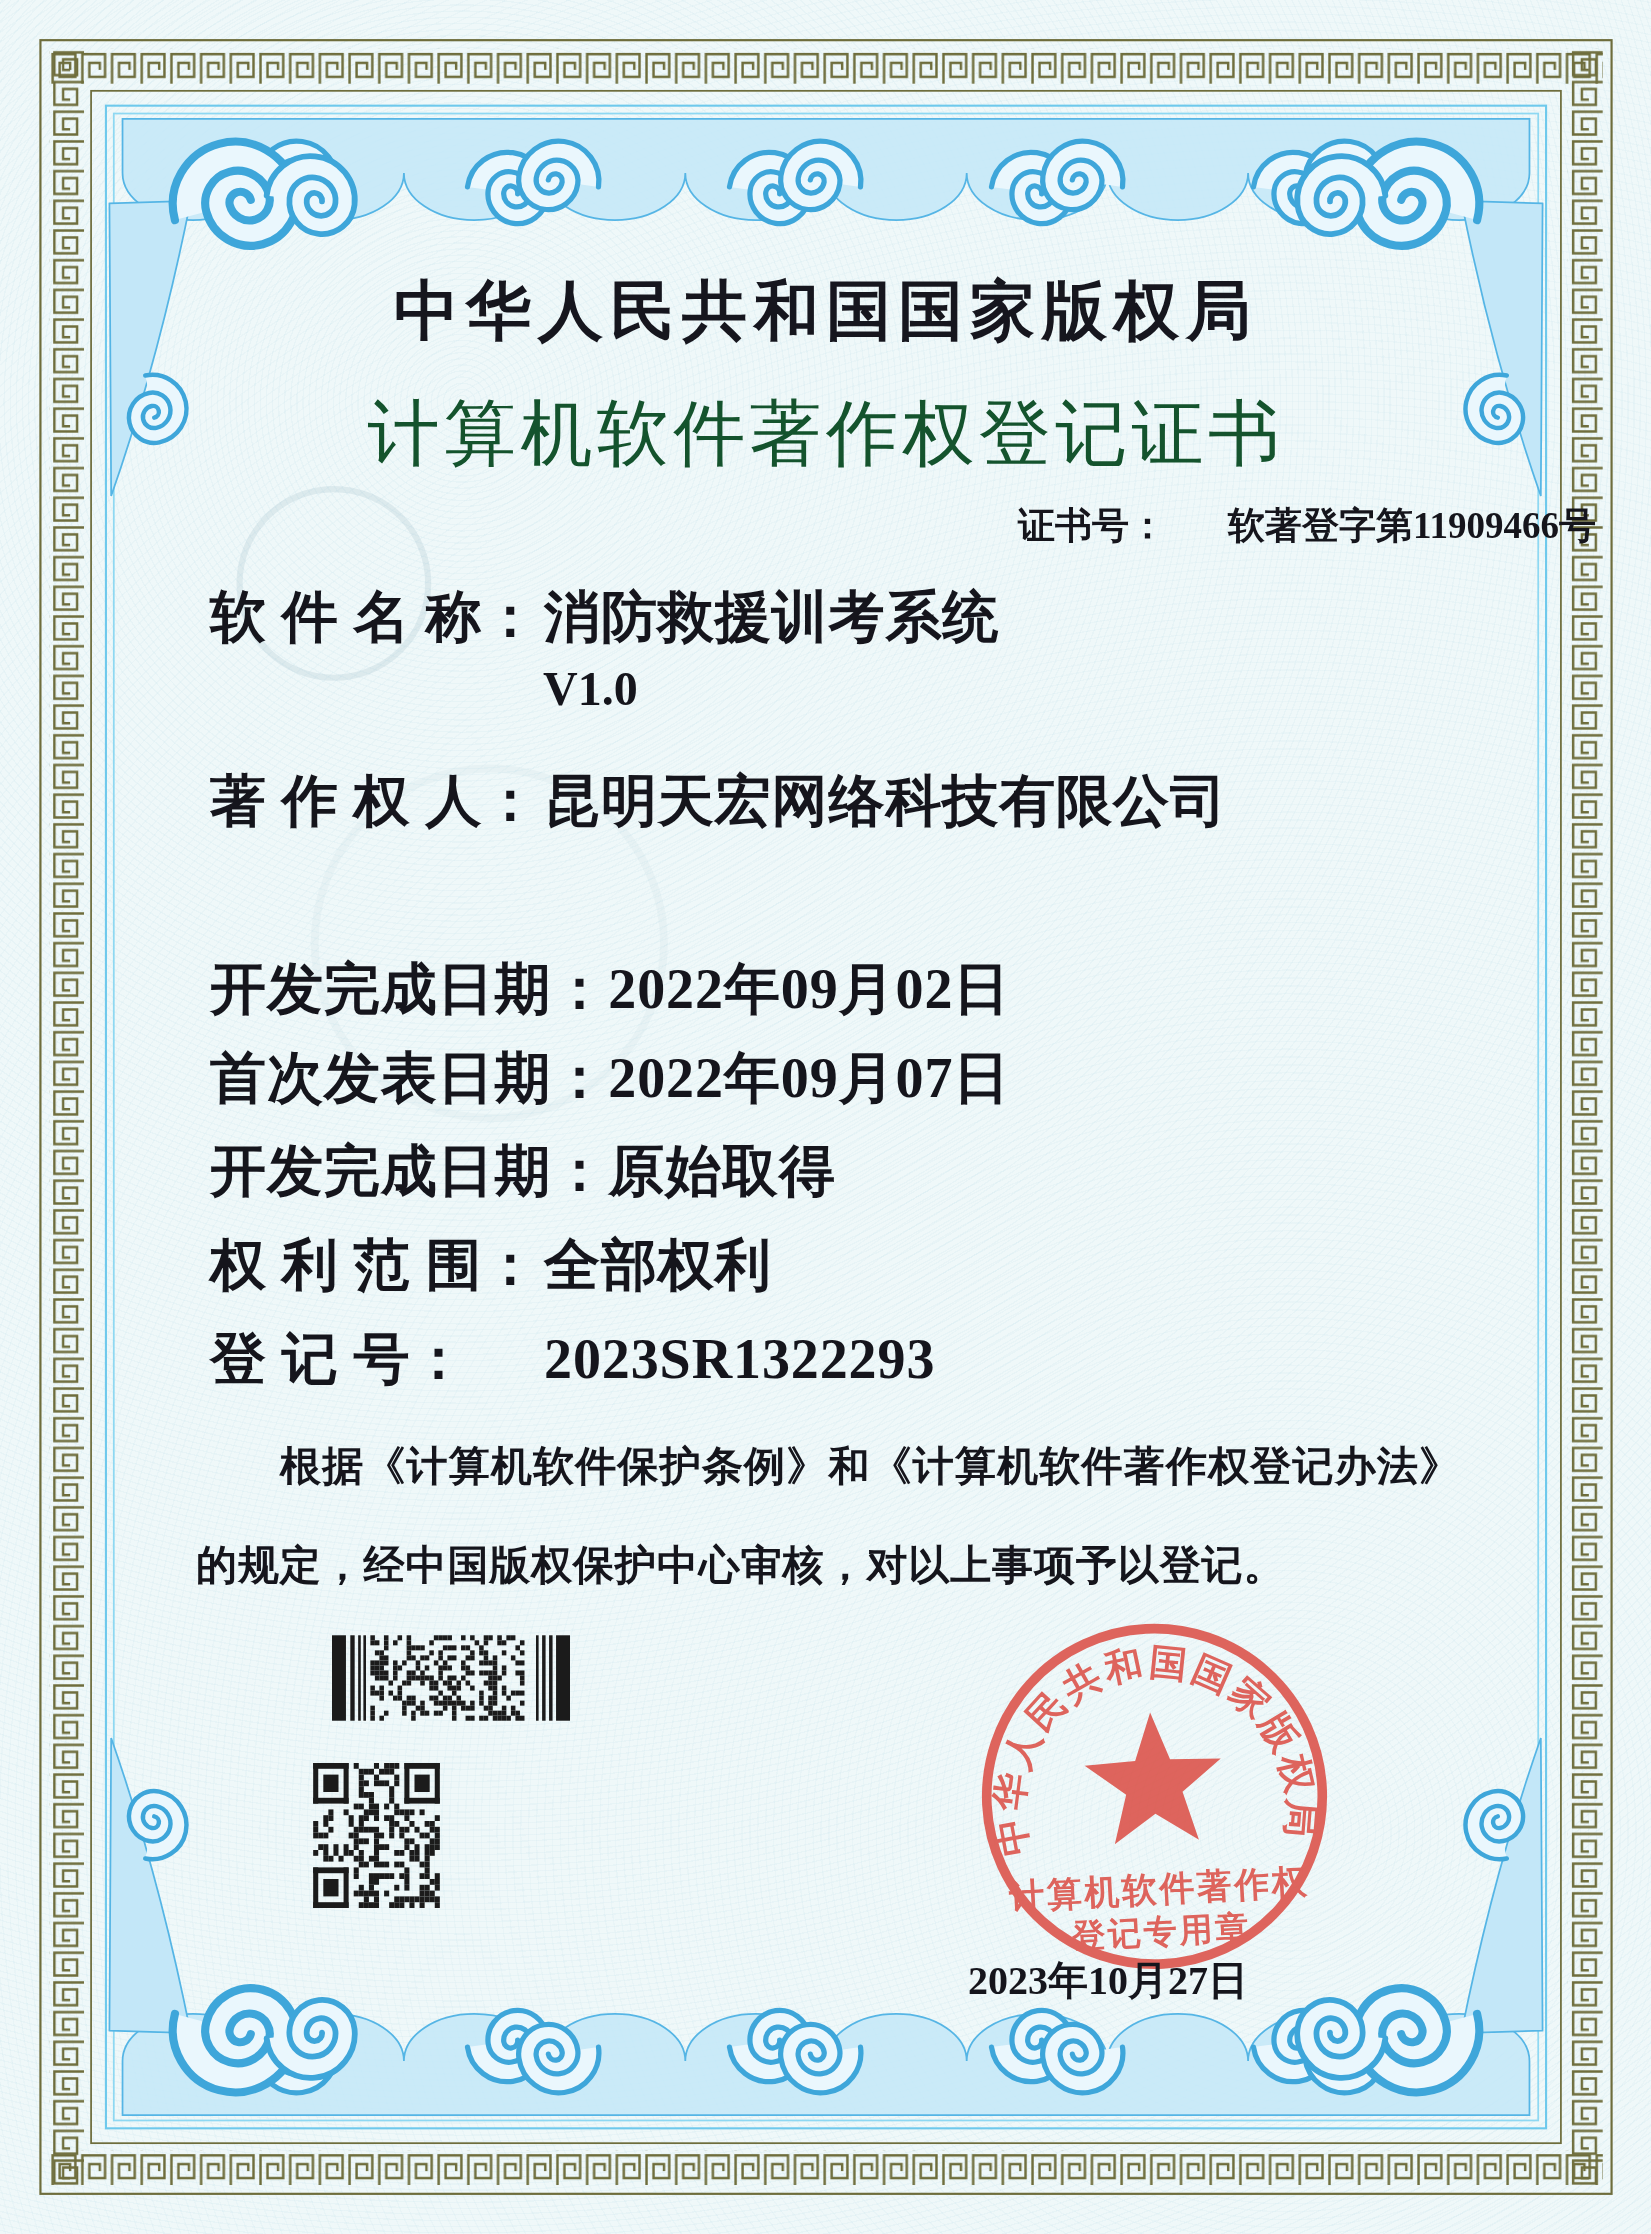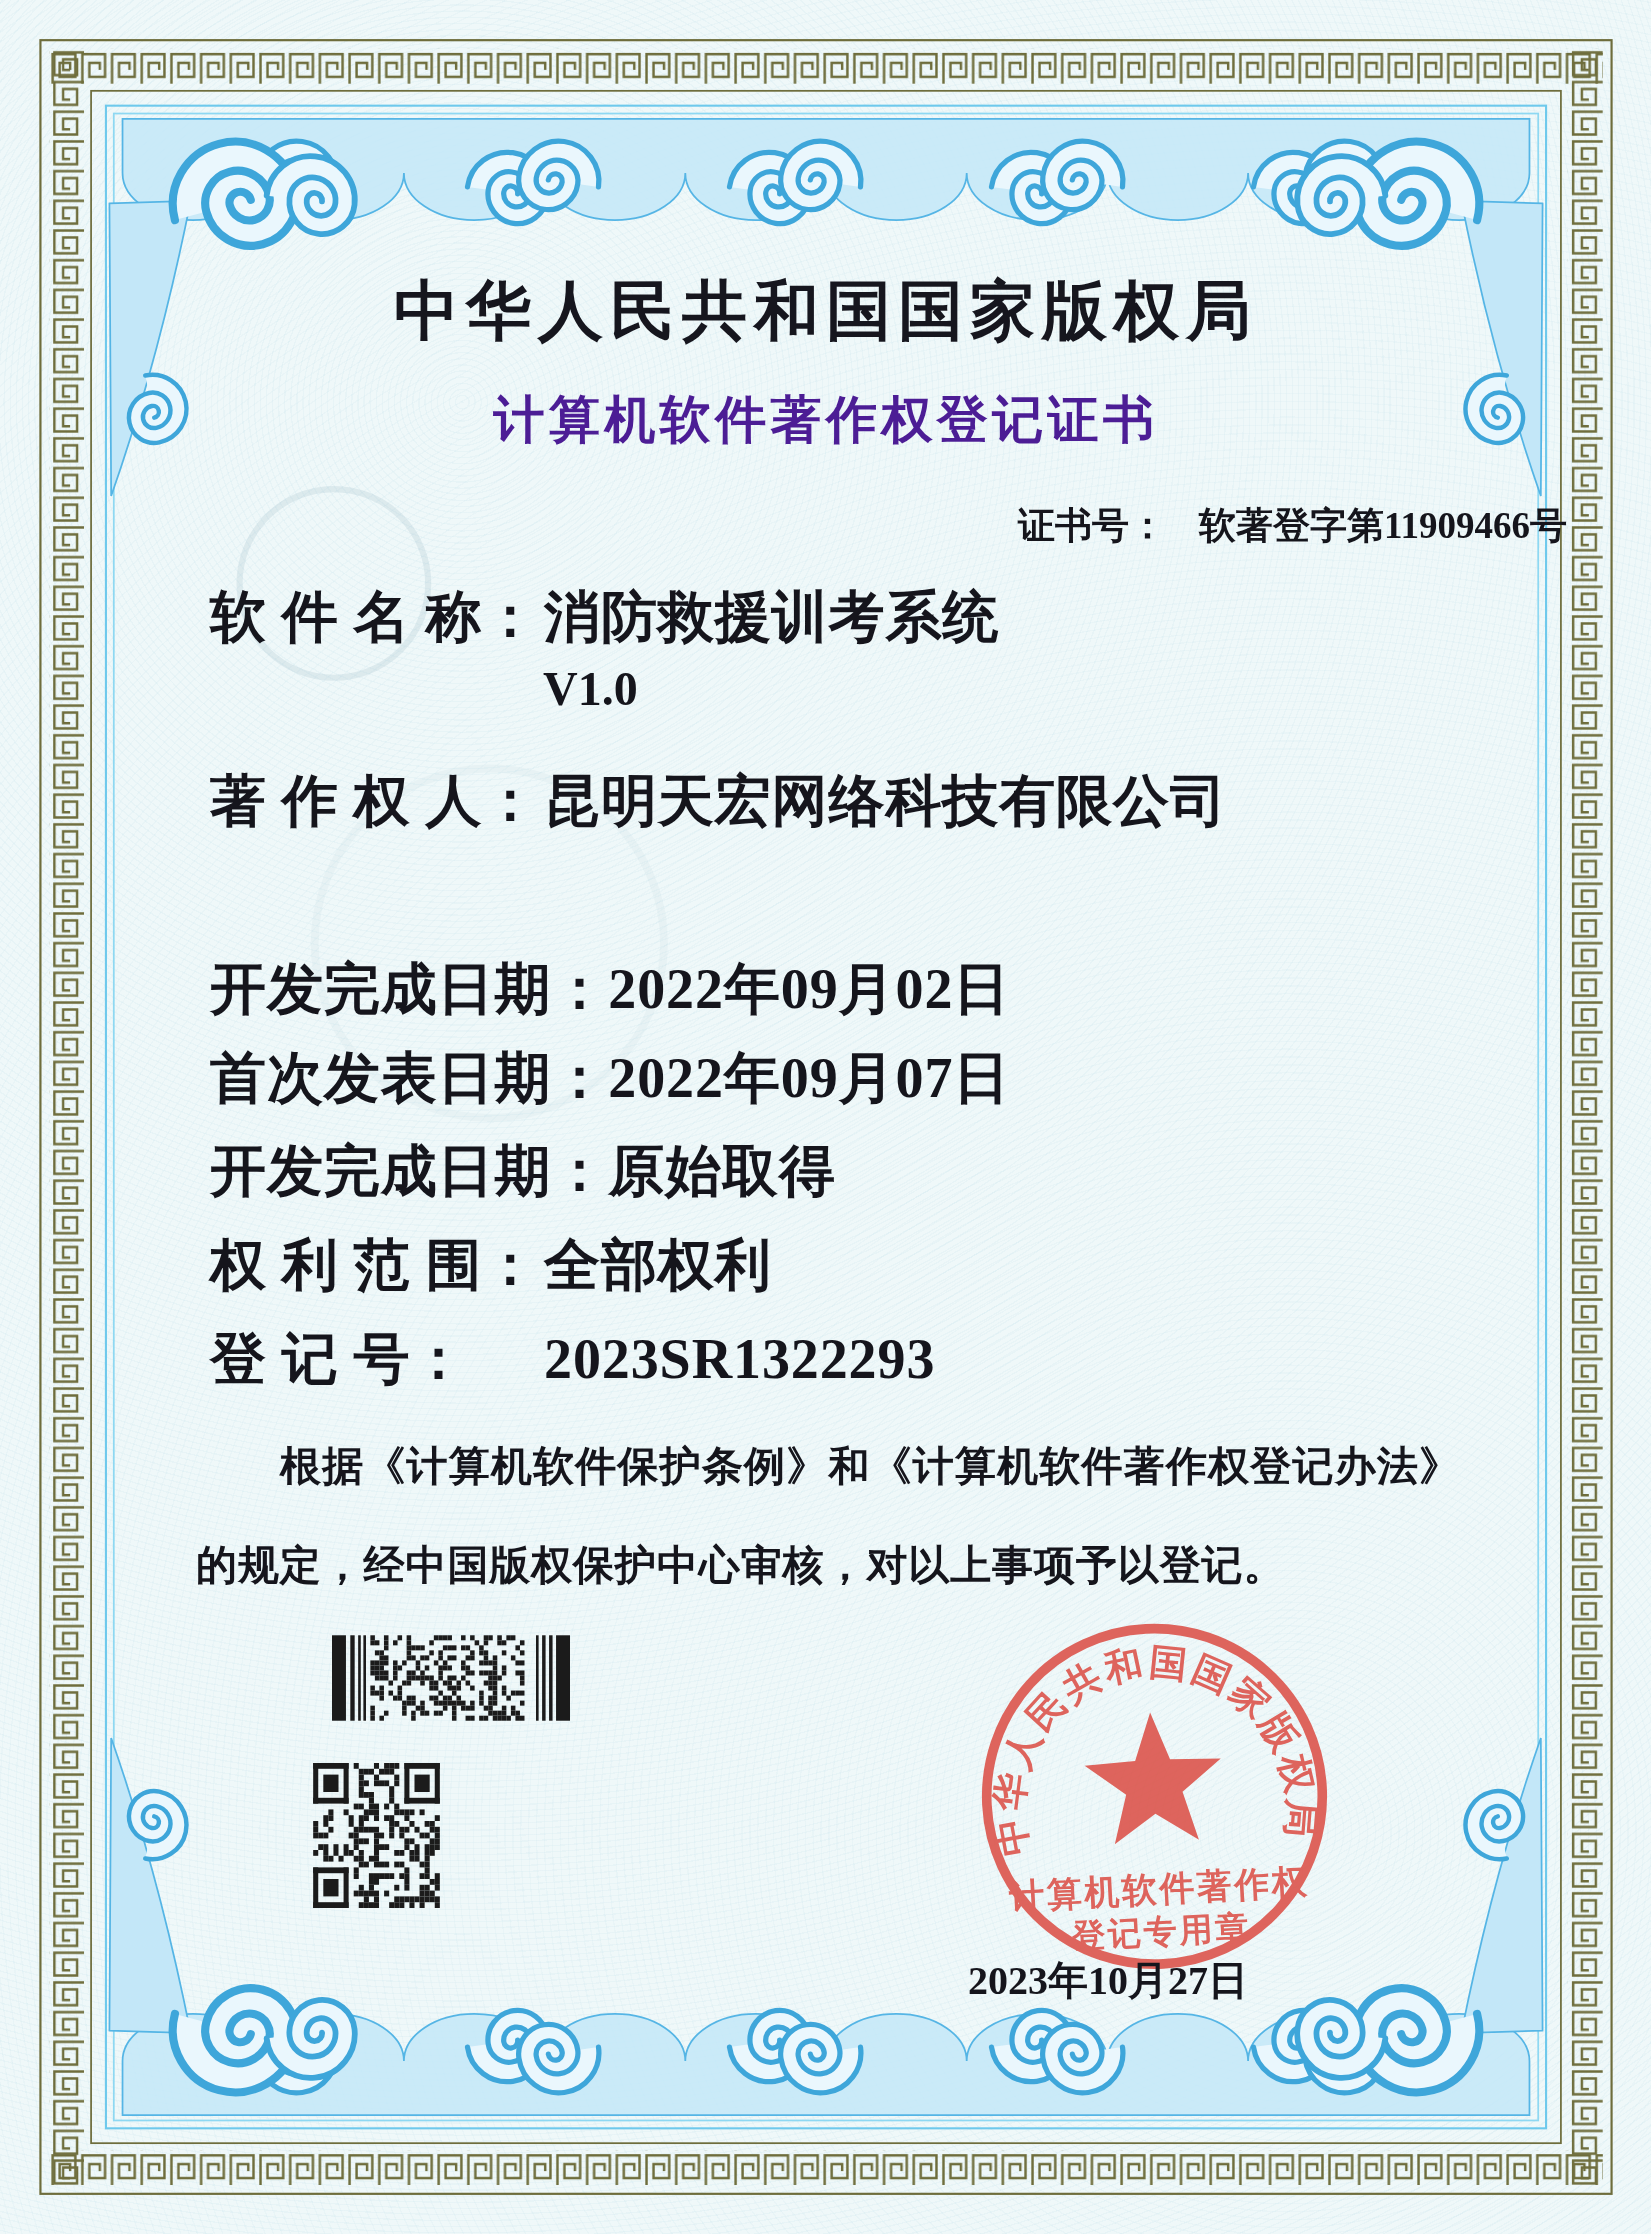--- a/index.html
+++ b/index.html
@@ -12,24 +12,24 @@
       repeating-radial-gradient(circle at 28% 18%, rgba(130,195,215,.07) 0 1.3px, rgba(0,0,0,0) 1.3px 6.1px),
       repeating-radial-gradient(circle at 78% 82%, rgba(130,195,215,.06) 0 1.3px, rgba(0,0,0,0) 1.3px 7.9px);
   }
   .abs{position:absolute}
   .authority{
     left:0;top:267px;width:1652px;text-align:center;
     font-size:65px;font-weight:bold;letter-spacing:7px;color:#16161e;white-space:nowrap;
   }
   .cert-title{
     left:0;top:386px;width:1652px;text-align:center;
-    font-size:51px;font-weight:bold;letter-spacing:4.4px;color:#4c1d95;white-space:nowrap;
+    font-size:72px;font-weight:normal;letter-spacing:4.4px;color:#14532d;white-space:nowrap;
   }
   .cert-no{left:1018px;top:501px;font-size:37px;font-weight:bold;white-space:nowrap}
-  .cert-no .v{margin-left:33px}
+  .cert-no .v{margin-left:62px}
   .row{left:210px;font-size:56px;font-weight:bold;white-space:nowrap;letter-spacing:0.9px}
   .row .row-label{display:inline-block;min-width:334px}
   .row-1{top:580px}
   .row-1b{left:543px;top:661px;font-size:48px;font-weight:bold}
   .row-2{top:764px}
   .row-3{top:952px}
   .row-4{top:1041px}
   .row-5{top:1134px}
   .row-6{top:1228px}
   .row-7{top:1322px}

